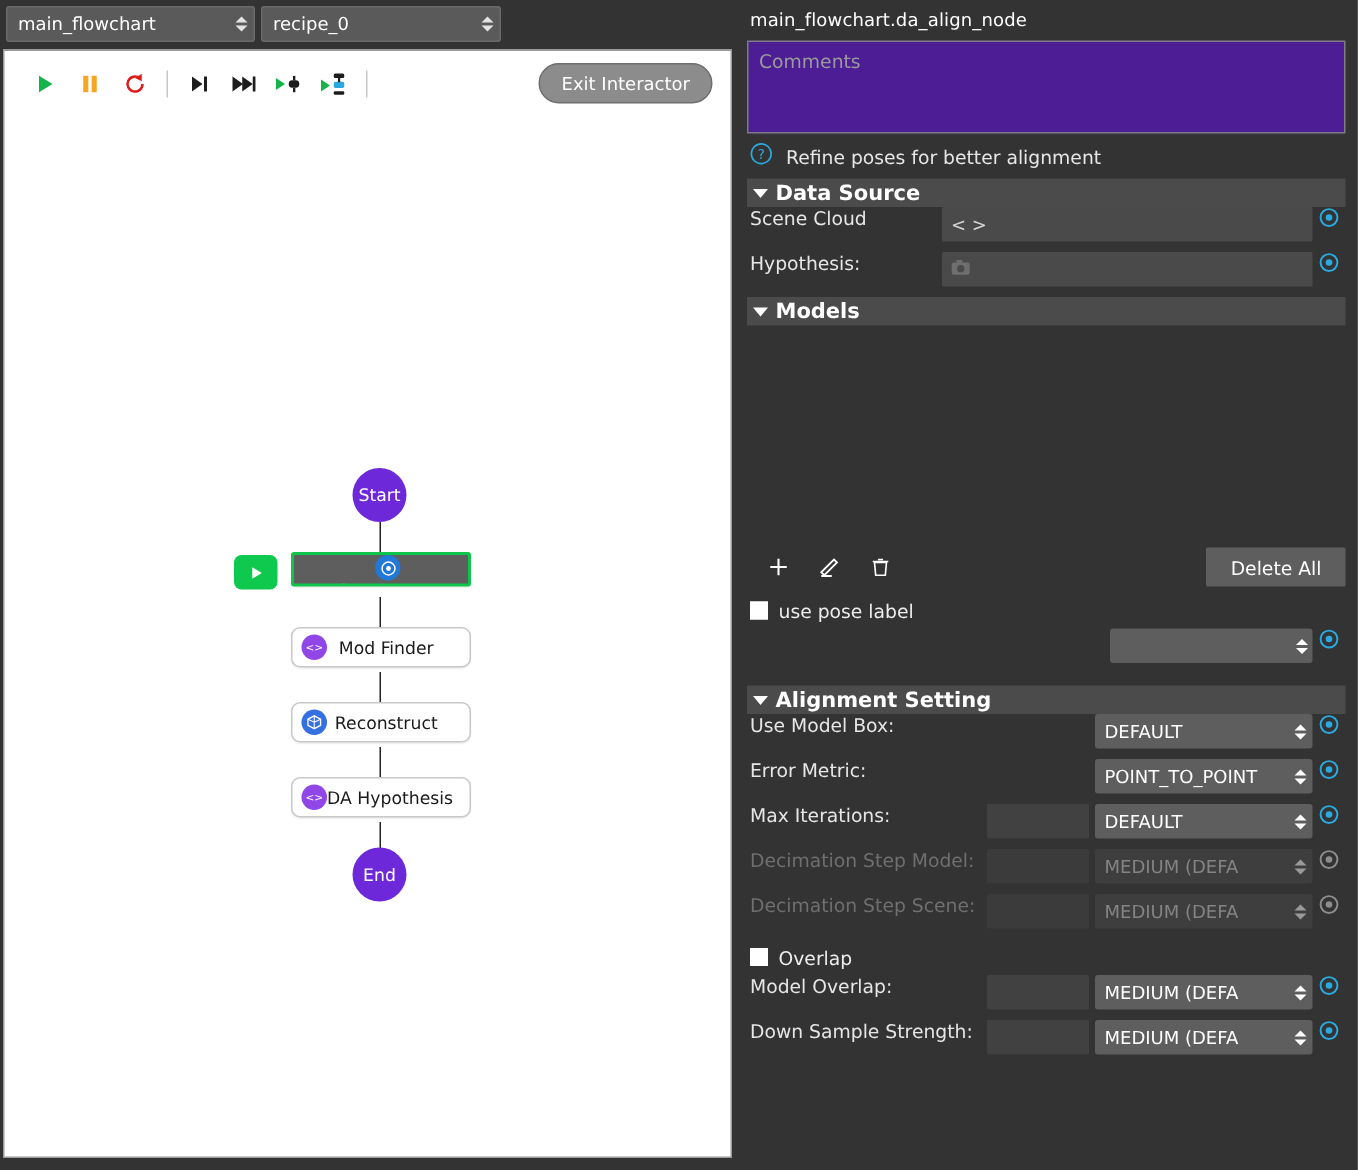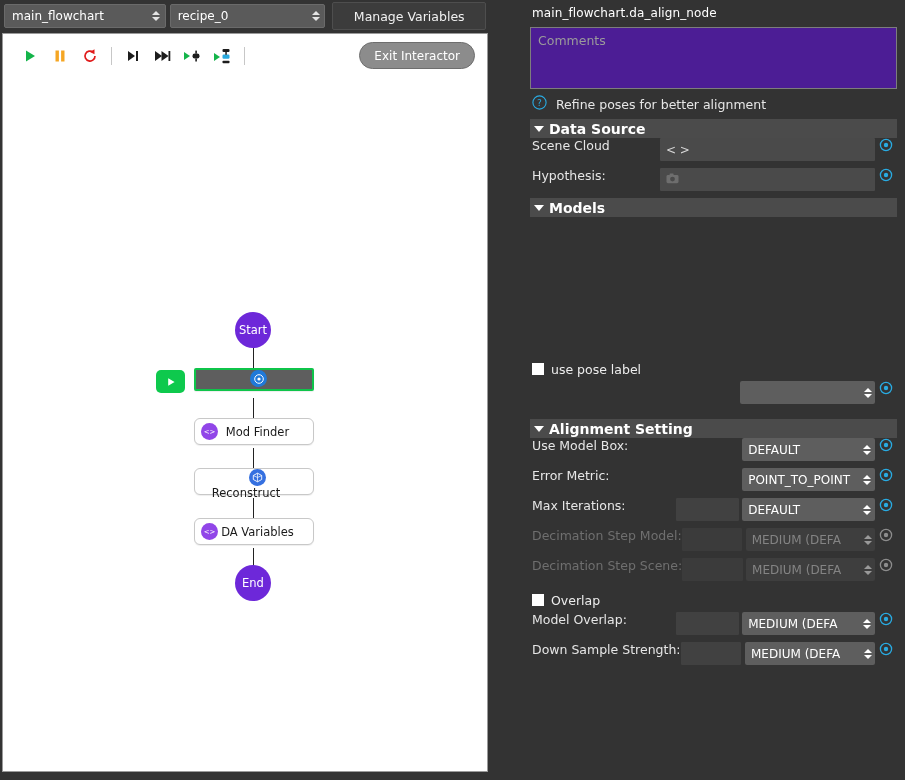--- a/index.html
+++ b/index.html
@@ -6,21 +6,21 @@
   html, body {
     margin: 0; padding: 0;
     width: 905px; height: 780px;
     overflow: hidden;
     background: #333333;
     font-family: "DejaVu Sans", "Liberation Sans", sans-serif;
     font-size: 12px;
     color: #e8e8e8;
     -webkit-font-smoothing: antialiased;
   }
-  .app { position: relative; width: 905px; height: 780px; display: flex; gap: 32px; }
+  .app { position: relative; width: 905px; height: 780px; display: flex; }
 
   
   .left {
     width: 490px; height: 780px;
     background: #333333;
     display: flex; flex-direction: column;
     position: relative;
   }
 
   
@@ -289,21 +289,20 @@
             <i class="dn"></i>
           </span>
       </div>
       <div class="combo recipe">
         <span class="ctext">recipe_0</span>
         <span class="spin">
             <i class="up"></i>
             <i class="dn"></i>
           </span>
       </div>
-      <div class="manage-btn">Manage Variables</div>
     </div>
 
     <div class="canvas">
 
       <div class="toolbar">
         <div class="tbtn">
           <svg width="14" height="14" viewBox="0 0 14 14">
               <polygon points="3,1.5 12,7 3,12.5" fill="#14b44a"></polygon>
             </svg>
         </div>
@@ -391,37 +390,37 @@
 
         <div class="node" style="left:191px; top:340px;">
           <span class="nic" style="background:#9146e8;">
             <svg width="11" height="9" viewBox="0 0 11 9">
                 <text x="5.5" y="7" font-size="7" fill="#ffffff" text-anchor="middle" font-family="DejaVu Sans">&lt;&gt;</text>
               </svg>
           </span>
           <span class="nlbl">Mod Finder</span>
         </div>
 
-        <div class="node" style="left:191px; top:390px;flex-direction:column;">
+        <div class="node" style="left:191px; top:390px;">
           <span class="nic" style="background:#3570e0;">
             <svg width="11" height="11" viewBox="0 0 11 11">
               <polygon points="5.5,1.2 9.7,3.5 9.7,7.5 5.5,9.8 1.3,7.5 1.3,3.5" fill="none" stroke="#ffffff" stroke-width="0.9"></polygon>
               <path d="M5.5 1.2 L5.5 5.5 L1.3 3.5 M5.5 5.5 L9.7 3.5 M5.5 5.5 L5.5 9.8" fill="none" stroke="#ffffff" stroke-width="0.7"></path>
             </svg>
           </span>
           <span class="nlbl">Reconstruct</span>
         </div>
 
         <div class="node" style="left:191px; top:440px;">
           <span class="nic" style="background:#9146e8;">
             <svg width="11" height="9" viewBox="0 0 11 9">
                 <text x="5.5" y="7" font-size="7" fill="#ffffff" text-anchor="middle" font-family="DejaVu Sans">&lt;&gt;</text>
               </svg>
           </span>
-          <span class="nlbl">DA Variables</span>
+          <span class="nlbl">DA Hypothesis</span>
         </div>
 
         <div class="term" style="left:232px; top:487px;">End</div>
       </div>
     </div>
   </div>
 
   <div class="right">
 
     <div class="panel-title">main_flowchart.da_align_node</div>
@@ -473,20 +472,40 @@
       </span>
     </div>
 
     <div class="sect">
       <span class="tri"></span>
       <span class="stxt">Models</span>
     </div>
 
     <div class="spacer-models"></div>
 
+    <div class="iconrow">
+      <div class="ibtn">
+        <svg width="16" height="16" viewBox="0 0 16 16">
+            <path d="M8 2.5 V13.5 M2.5 8 H13.5" stroke="#ffffff" stroke-width="1.4"></path>
+          </svg>
+      </div>
+      <div class="ibtn">
+        <svg width="16" height="16" viewBox="0 0 16 16">
+            <path d="M2.5 11.5 L11 3 L13 5 L4.5 13.5 Z" fill="none" stroke="#ffffff" stroke-width="1.2"></path>
+            <path d="M2.5 14 H9.5" stroke="#ffffff" stroke-width="1.4"></path>
+          </svg>
+      </div>
+      <div class="ibtn">
+        <svg width="16" height="16" viewBox="0 0 16 16">
+            <path d="M4 5 H12 L11.2 13.5 H4.8 Z" fill="none" stroke="#ffffff" stroke-width="1.1"></path>
+            <path d="M2.8 4.3 H13.2 M6.3 3 H9.7" stroke="#ffffff" stroke-width="1.1"></path>
+          </svg>
+      </div>
+      <div class="delall">Delete All</div>
+    </div>
 
     <div class="checkrow">
       <span class="cbox"></span>
       <span class="ctxt">use pose label</span>
     </div>
 
     <div class="row">
       <span style="flex:1"></span>
       <span class="sel" style="width:135px;">
         <span class="stext"></span>

